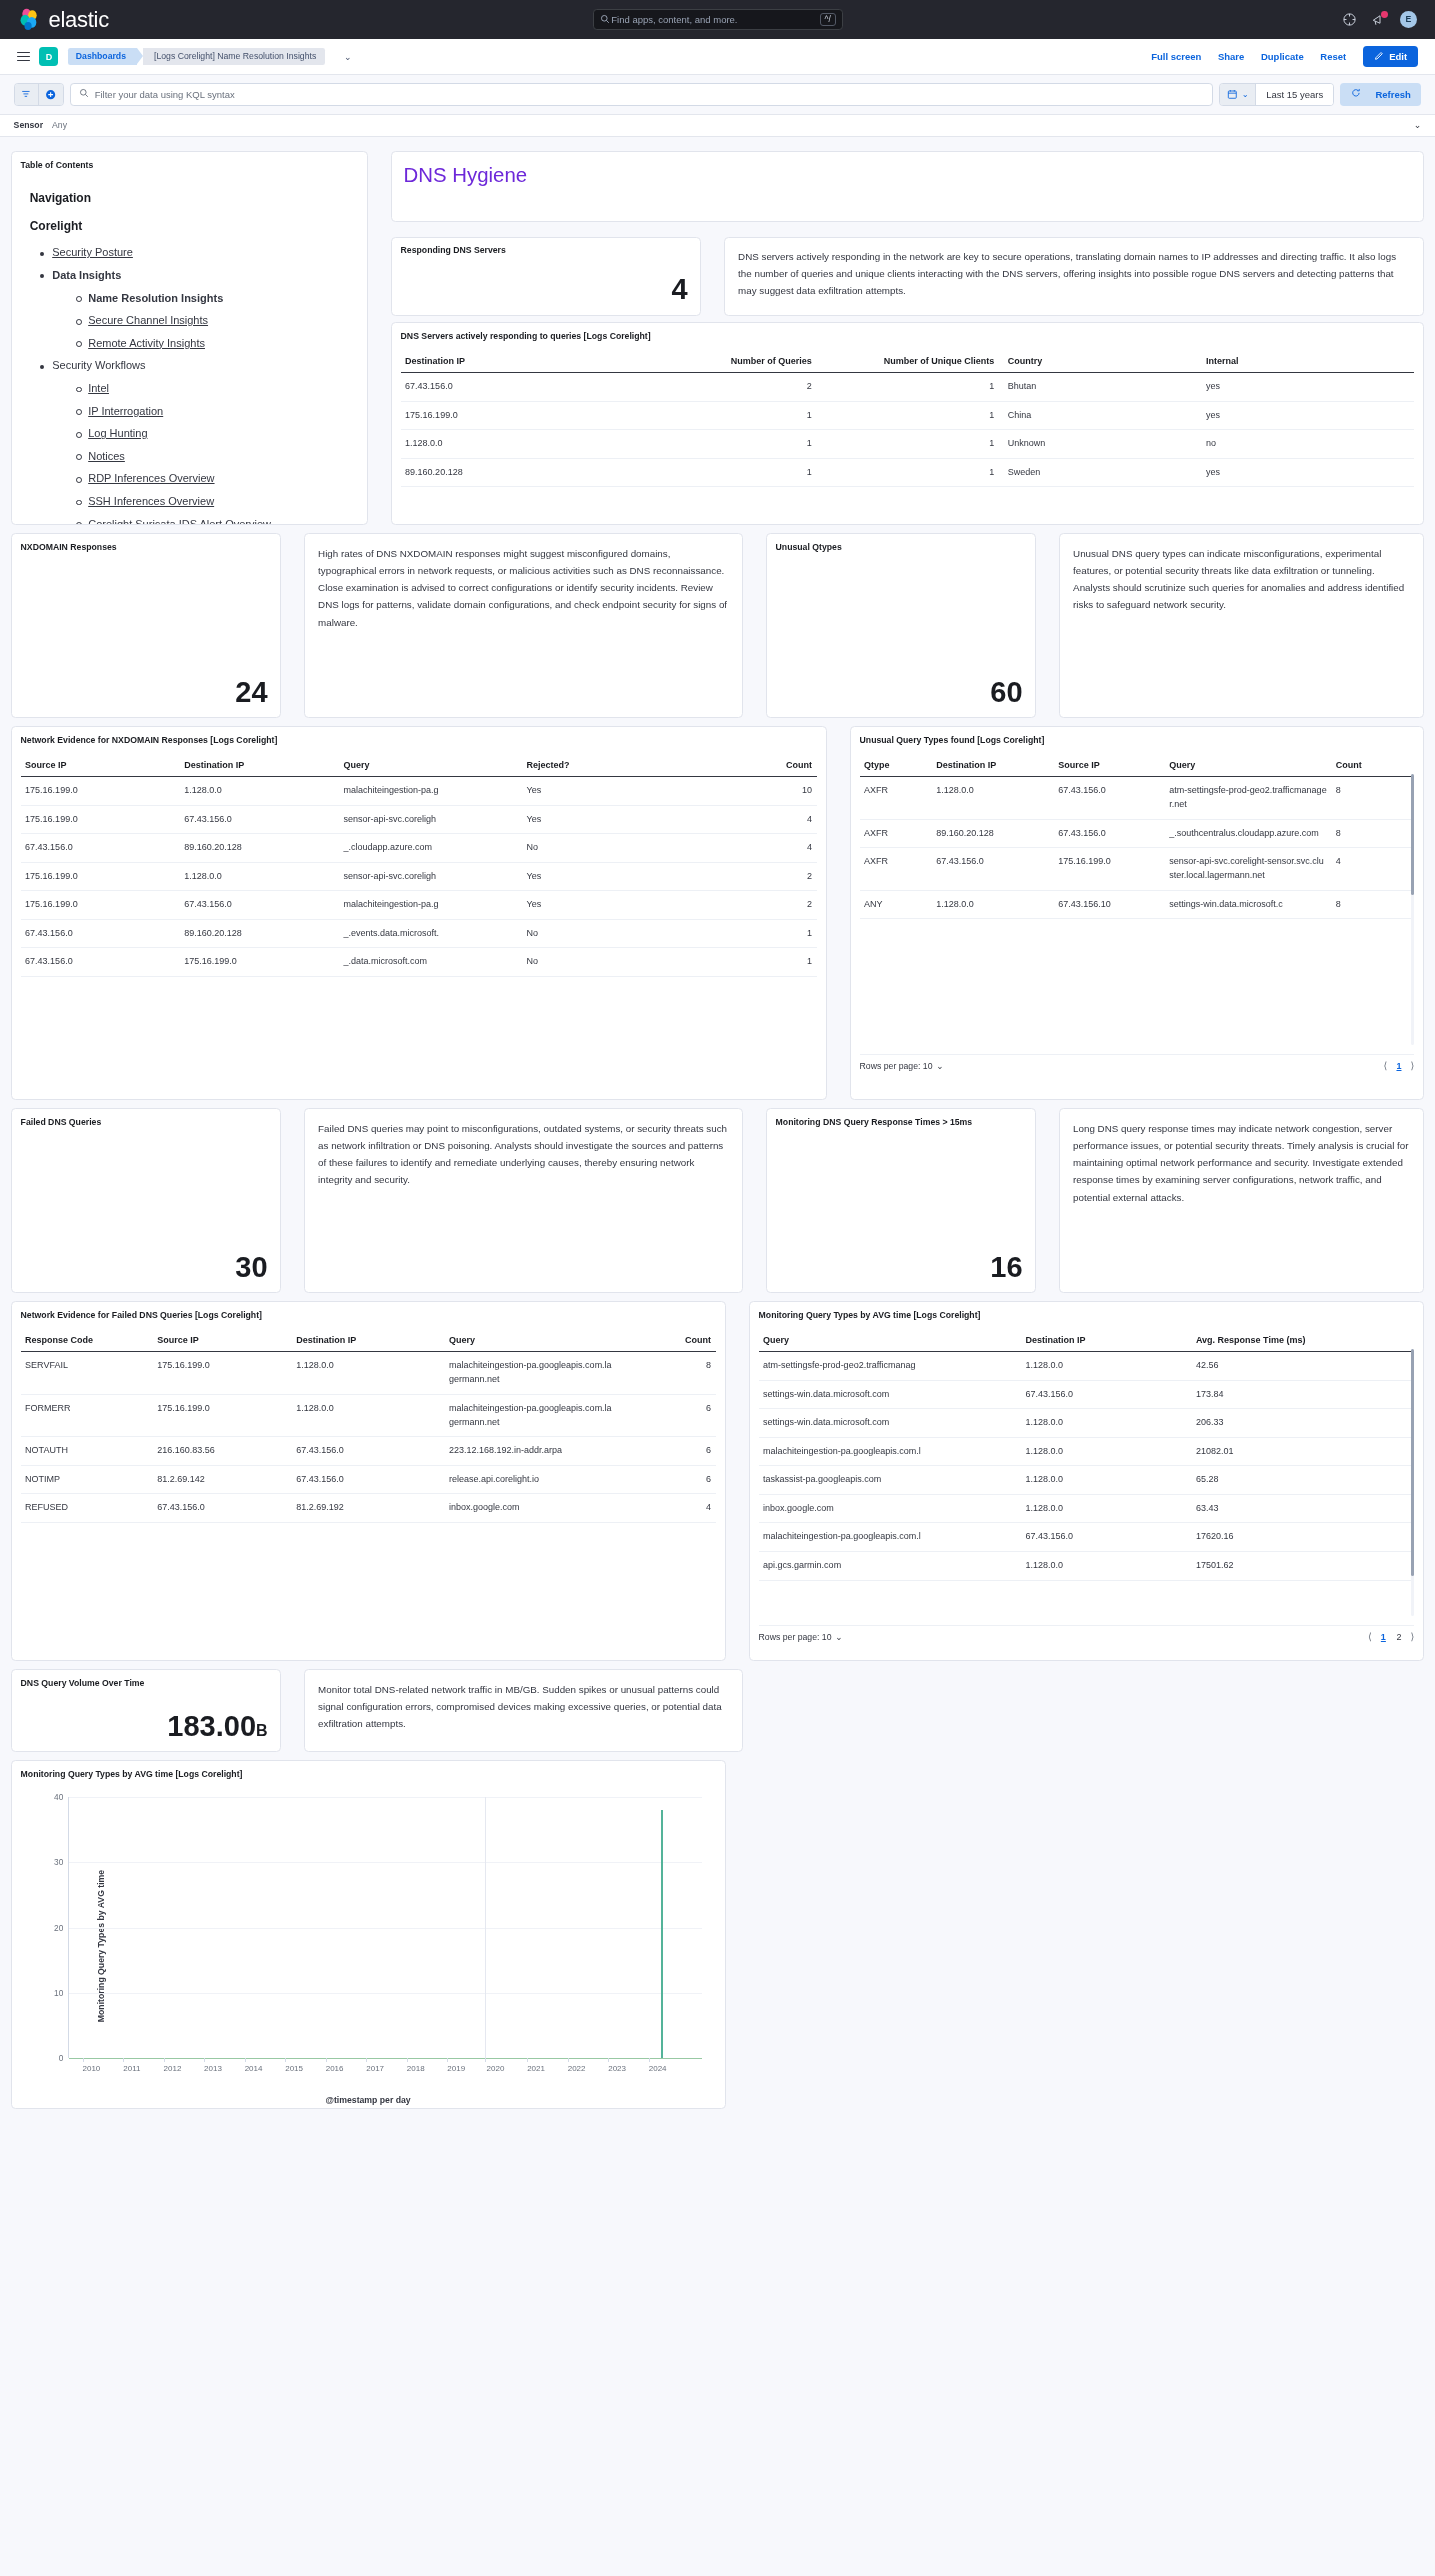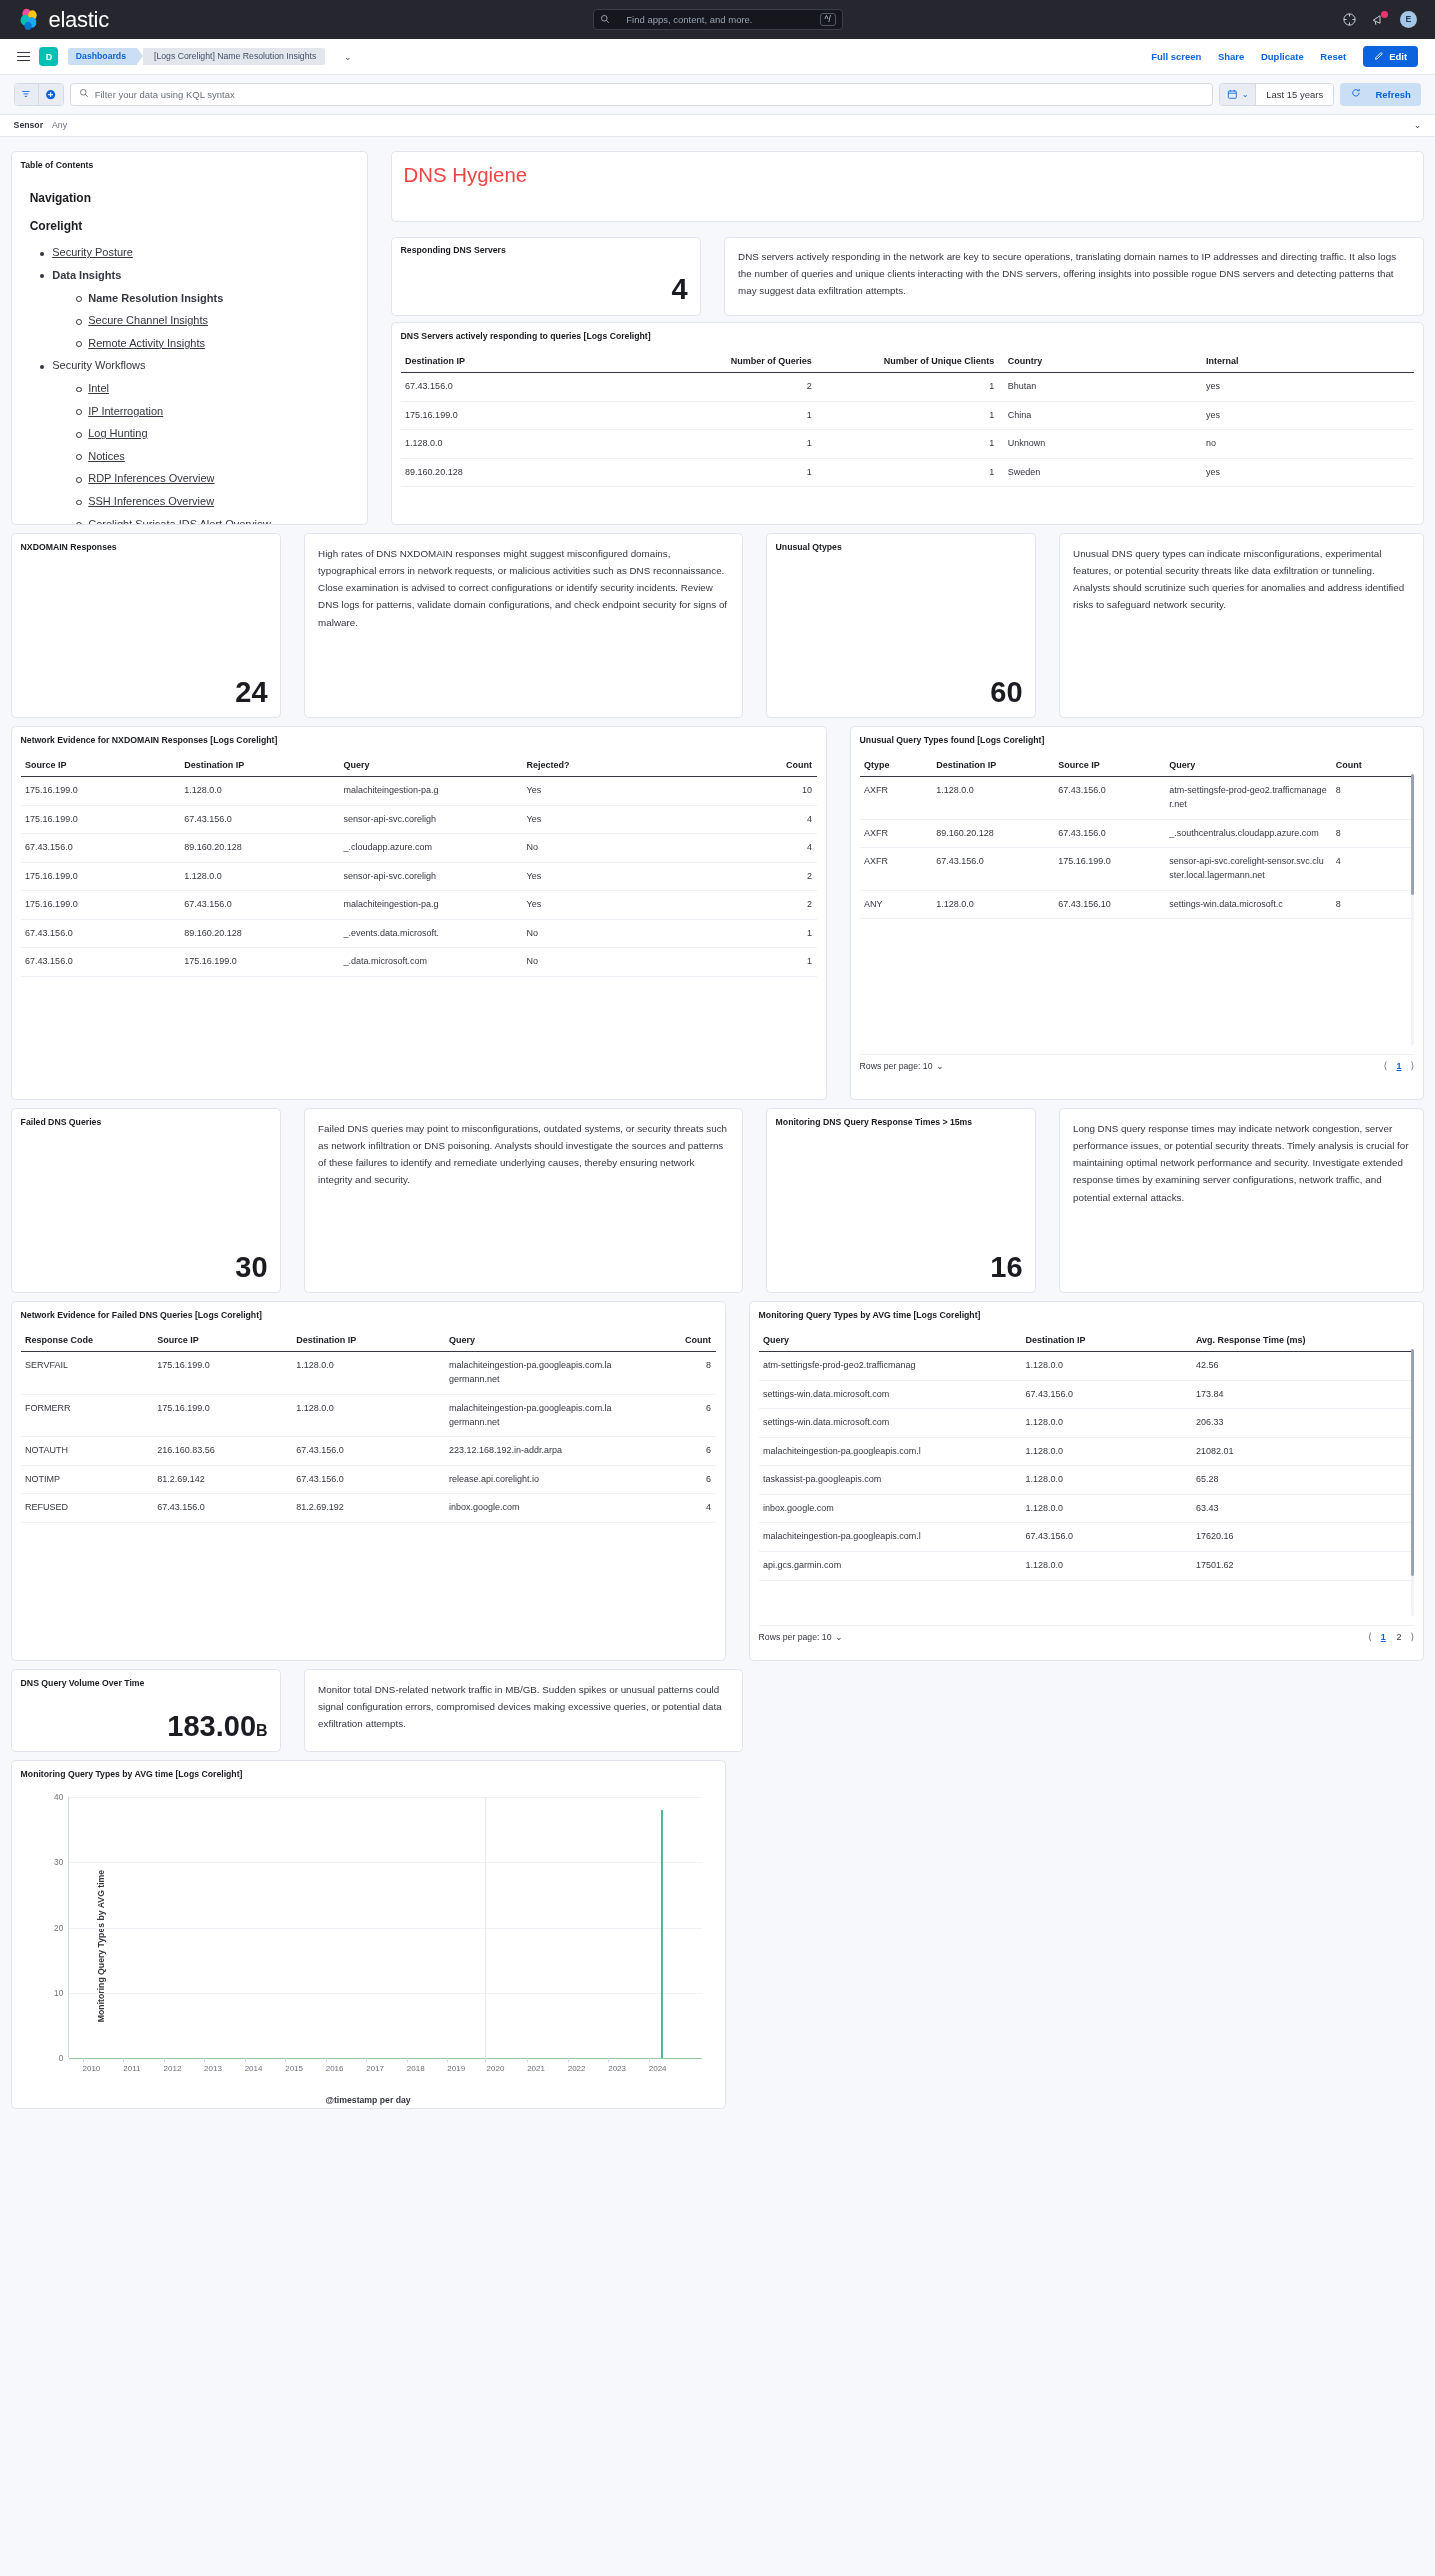--- a/index.html
+++ b/index.html
@@ -34,21 +34,21 @@
     left: 50%;
     transform: translateX(-50%);
     width: 250px;
     height: 21px;
     background: #16171C;
     border: 0.8px solid #3c3f44;
     border-radius: 3.8px;
     display: flex;
     align-items: center;
     padding: 0 6px;
-    gap: 17px;
+    gap: 2px;
   }
   .global-search .ph {
     color: #98A2B3;
     font-size: 9.5px;
     flex: 1;
   }
   .kbd-hint {
     border: 0.8px solid #535966;
     border-radius: 3px;
     color: #CBD1DC;
@@ -223,21 +223,21 @@
     background: transparent; border: 0.8px solid #343741;
   }
   .toc a {
     color: #343741; text-decoration: underline; cursor: pointer;
   }
   .toc .plain { color: #343741; }
   .toc .bold { font-weight: 700; }
 
   
   .hdr-panel { flex: 1; height: 76px; display: flex; align-items: flex-start; }
-  .hdr-title { font-size: 20.4px; font-weight: 400; color: #ef4444; padding: 4.5px 3px; }
+  .hdr-title { font-size: 20.4px; font-weight: 400; color: #6d28d9; padding: 4.5px 3px; }
 
   
   .metric-panel { display: flex; flex-direction: column; }
   .metric-value {
     margin-top: auto; text-align: right;
     font-size: 29px; font-weight: 700; color: #1a1c21;
     line-height: 1; padding-right: 3px; padding-bottom: 3px;
   }
   .metric-value .suffix { font-size: 16px; font-weight: 700; }
 

